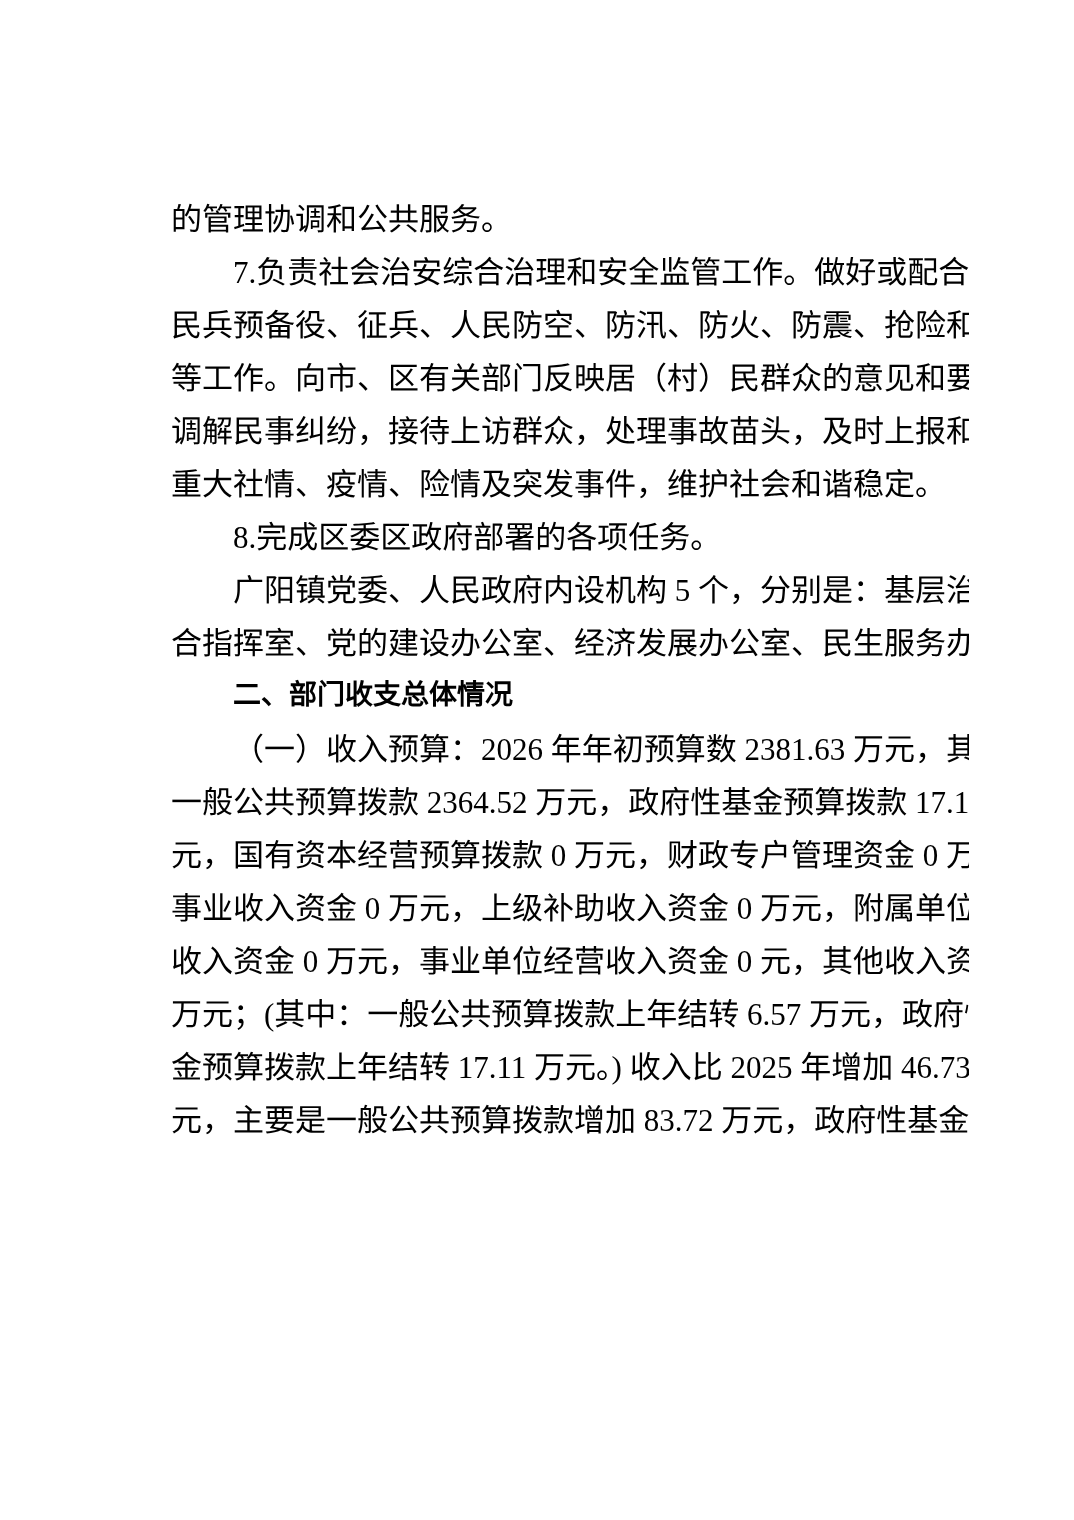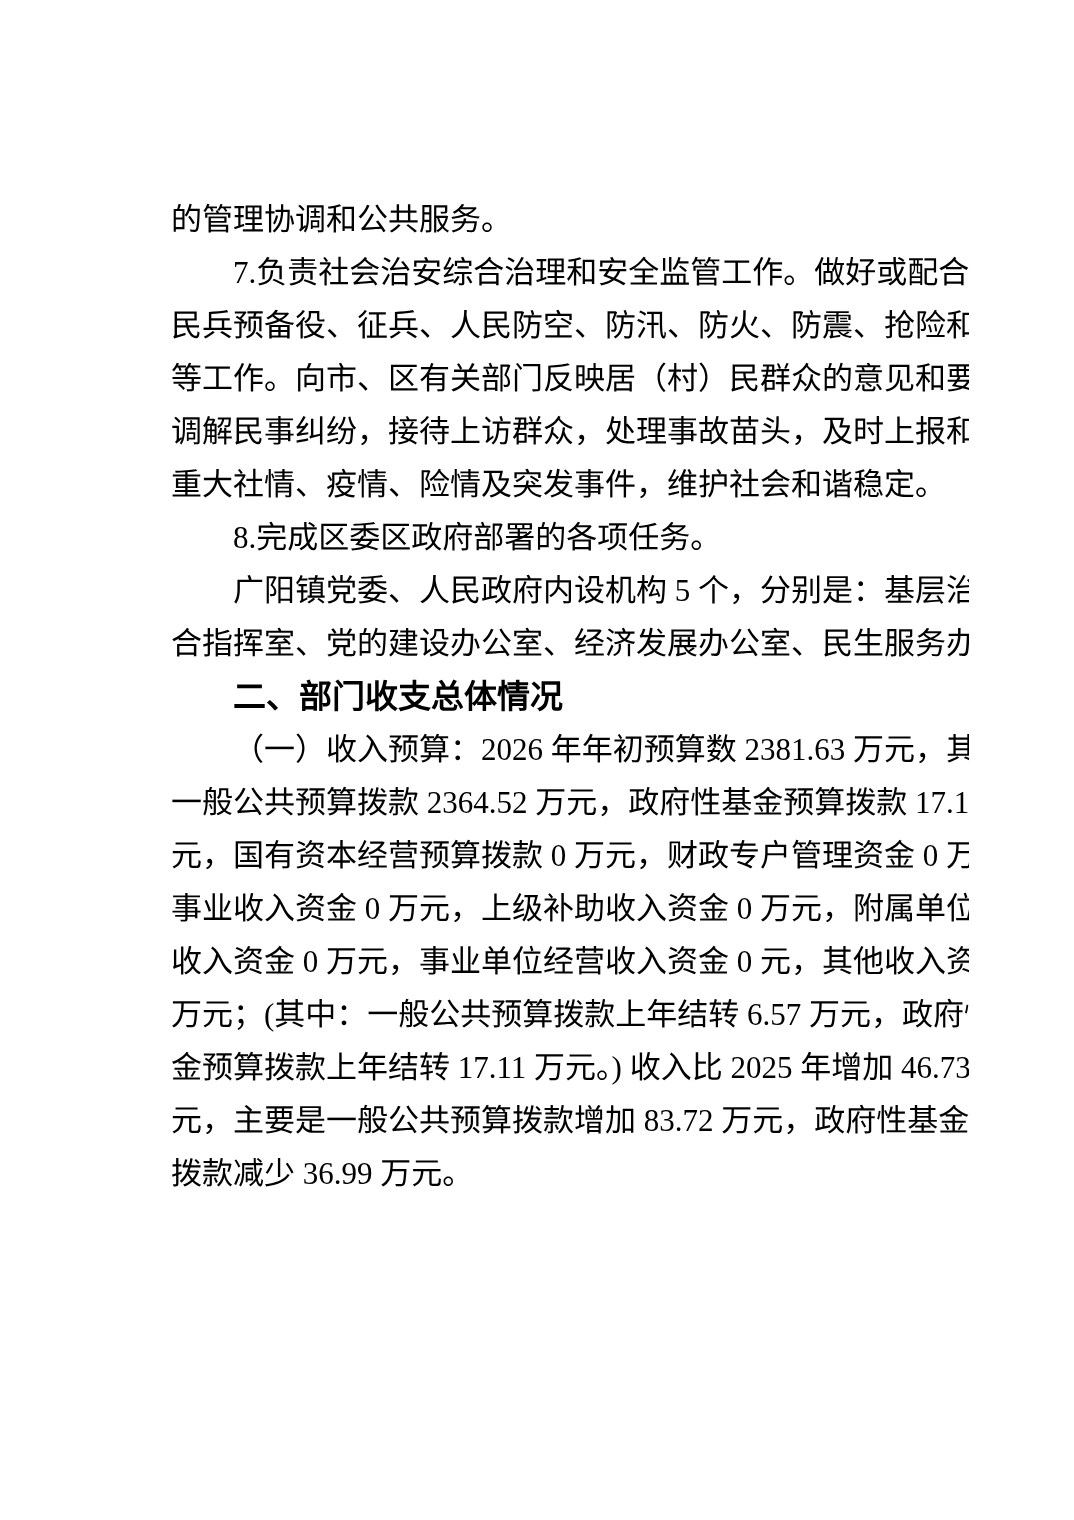--- a/index.html
+++ b/index.html
@@ -44,23 +44,23 @@
   }
   .style-body {
     font-family: "Liberation Serif", "DejaVu Serif", serif;
     font-weight: normal;
   }
   .style-kaiti {
     font-family: "Liberation Serif", "DejaVu Serif", serif;
     font-weight: normal;
   }
   .style-heading-bold {
-    font-family: Liberation Sans, sans-serif;
+    font-family: Liberation Mono, monospace;
     font-weight: bold;
-    font-size: 33px;
+    font-size: 28px;
   }
 </style>
 </head>
 <body>
 
 <div class="page">
   <div class="text-block">
       <div class="line style-body nojust">的管理协调和公共服务。</div>
       <div class="line style-body indent2">7.负责社会治安综合治理和安全监管工作。做好或配合做好</div>
       <div class="line style-body">民兵预备役、征兵、人民防空、防汛、防火、防震、抢险和防灾</div>
@@ -72,15 +72,14 @@
       <div class="line style-body">合指挥室、党的建设办公室、经济发展办公室、民生服务办公室、</div>
       <div class="line style-heading-bold nojust indent2">二、部门收支总体情况</div>
       <div class="line style-body indent2">（一）收入预算：2026 年年初预算数 2381.63 万元，其中：</div>
       <div class="line style-body">一般公共预算拨款 2364.52 万元，政府性基金预算拨款 17.11 万</div>
       <div class="line style-body">元，国有资本经营预算拨款 0 万元，财政专户管理资金 0 万元，</div>
       <div class="line style-body">事业收入资金 0 万元，上级补助收入资金 0 万元，附属单位上缴</div>
       <div class="line style-body">收入资金 0 万元，事业单位经营收入资金 0 元，其他收入资金 0</div>
       <div class="line style-body">万元；(其中：一般公共预算拨款上年结转 6.57 万元，政府性基</div>
       <div class="line style-body">金预算拨款上年结转 17.11 万元。) 收入比 2025 年增加 46.73 万</div>
       <div class="line style-body">元，主要是一般公共预算拨款增加 83.72 万元，政府性基金预算</div>
-      <div class="line style-body nojust">拨款减少 36.99 万元。</div>
     </div>
 </div>
 
 </body></html>

